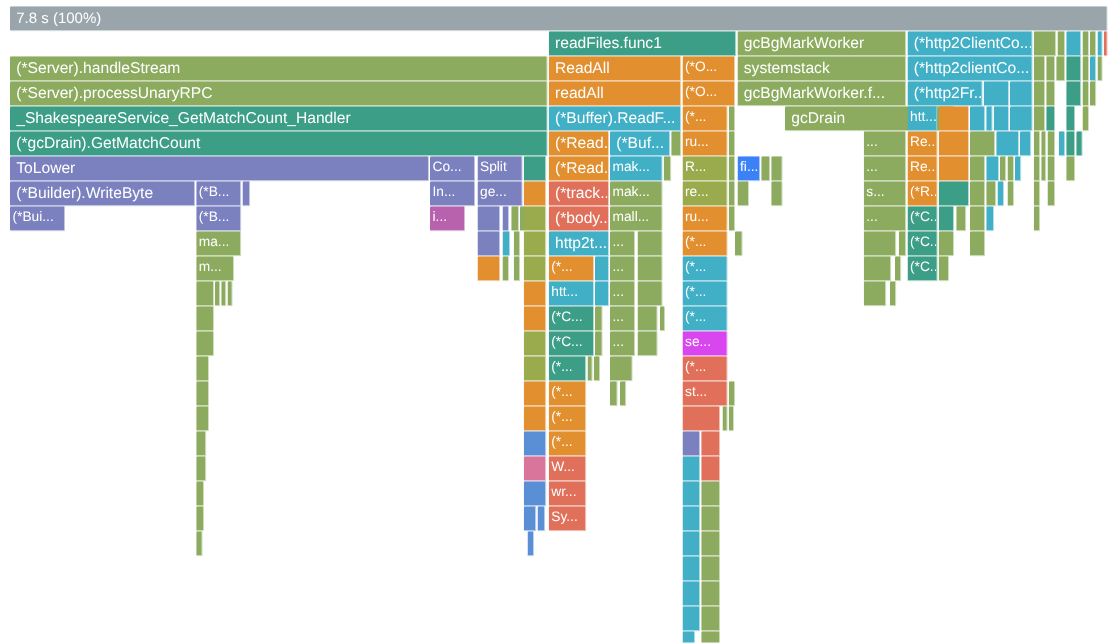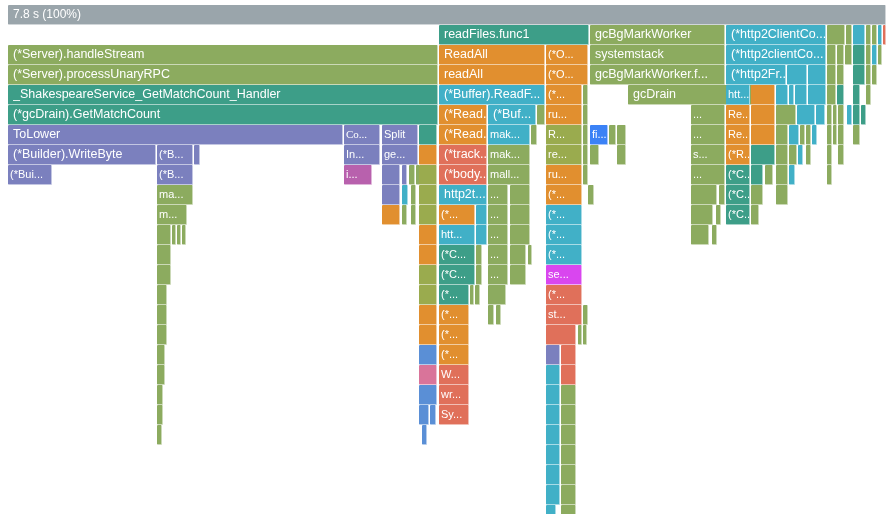--- a/index.html
+++ b/index.html
@@ -240,21 +240,21 @@
     </div>
     <div class="frame tiny" style="left: 853px; top: 105px; width: 7px; height: 20px; background: rgb(61, 158, 136);">
       <span class="lbl"></span>
     </div>
     <div class="frame tiny" style="left: 861px; top: 105px; width: 5px; height: 20px; background: rgb(61, 158, 136);">
       <span class="lbl"></span>
     </div>
     <div class="frame" style="left: 8px; top: 125px; width: 335px; height: 20px; background: rgb(123, 128, 190);">
       <span class="lbl">ToLower</span>
     </div>
-    <div class="frame narrow" style="left: 344px; top: 125px; width: 36px; height: 20px; background: rgb(123, 128, 190); font-family: Liberation Serif, serif;">
+    <div class="frame narrow" style="left: 344px; top: 125px; width: 36px; height: 20px; background: rgb(123, 128, 190);">
       <span class="lbl">Co...</span>
     </div>
     <div class="frame narrow" style="left: 382px; top: 125px; width: 36px; height: 20px; background: rgb(123, 128, 190);">
       <span class="lbl">Split</span>
     </div>
     <div class="frame narrow" style="left: 419px; top: 125px; width: 18px; height: 20px; background: rgb(61, 158, 136);">
       <span class="lbl"></span>
     </div>
     <div class="frame" style="left: 439px; top: 125px; width: 48px; height: 20px; background: rgb(225, 143, 47);">
       <span class="lbl">(*Read...</span>

